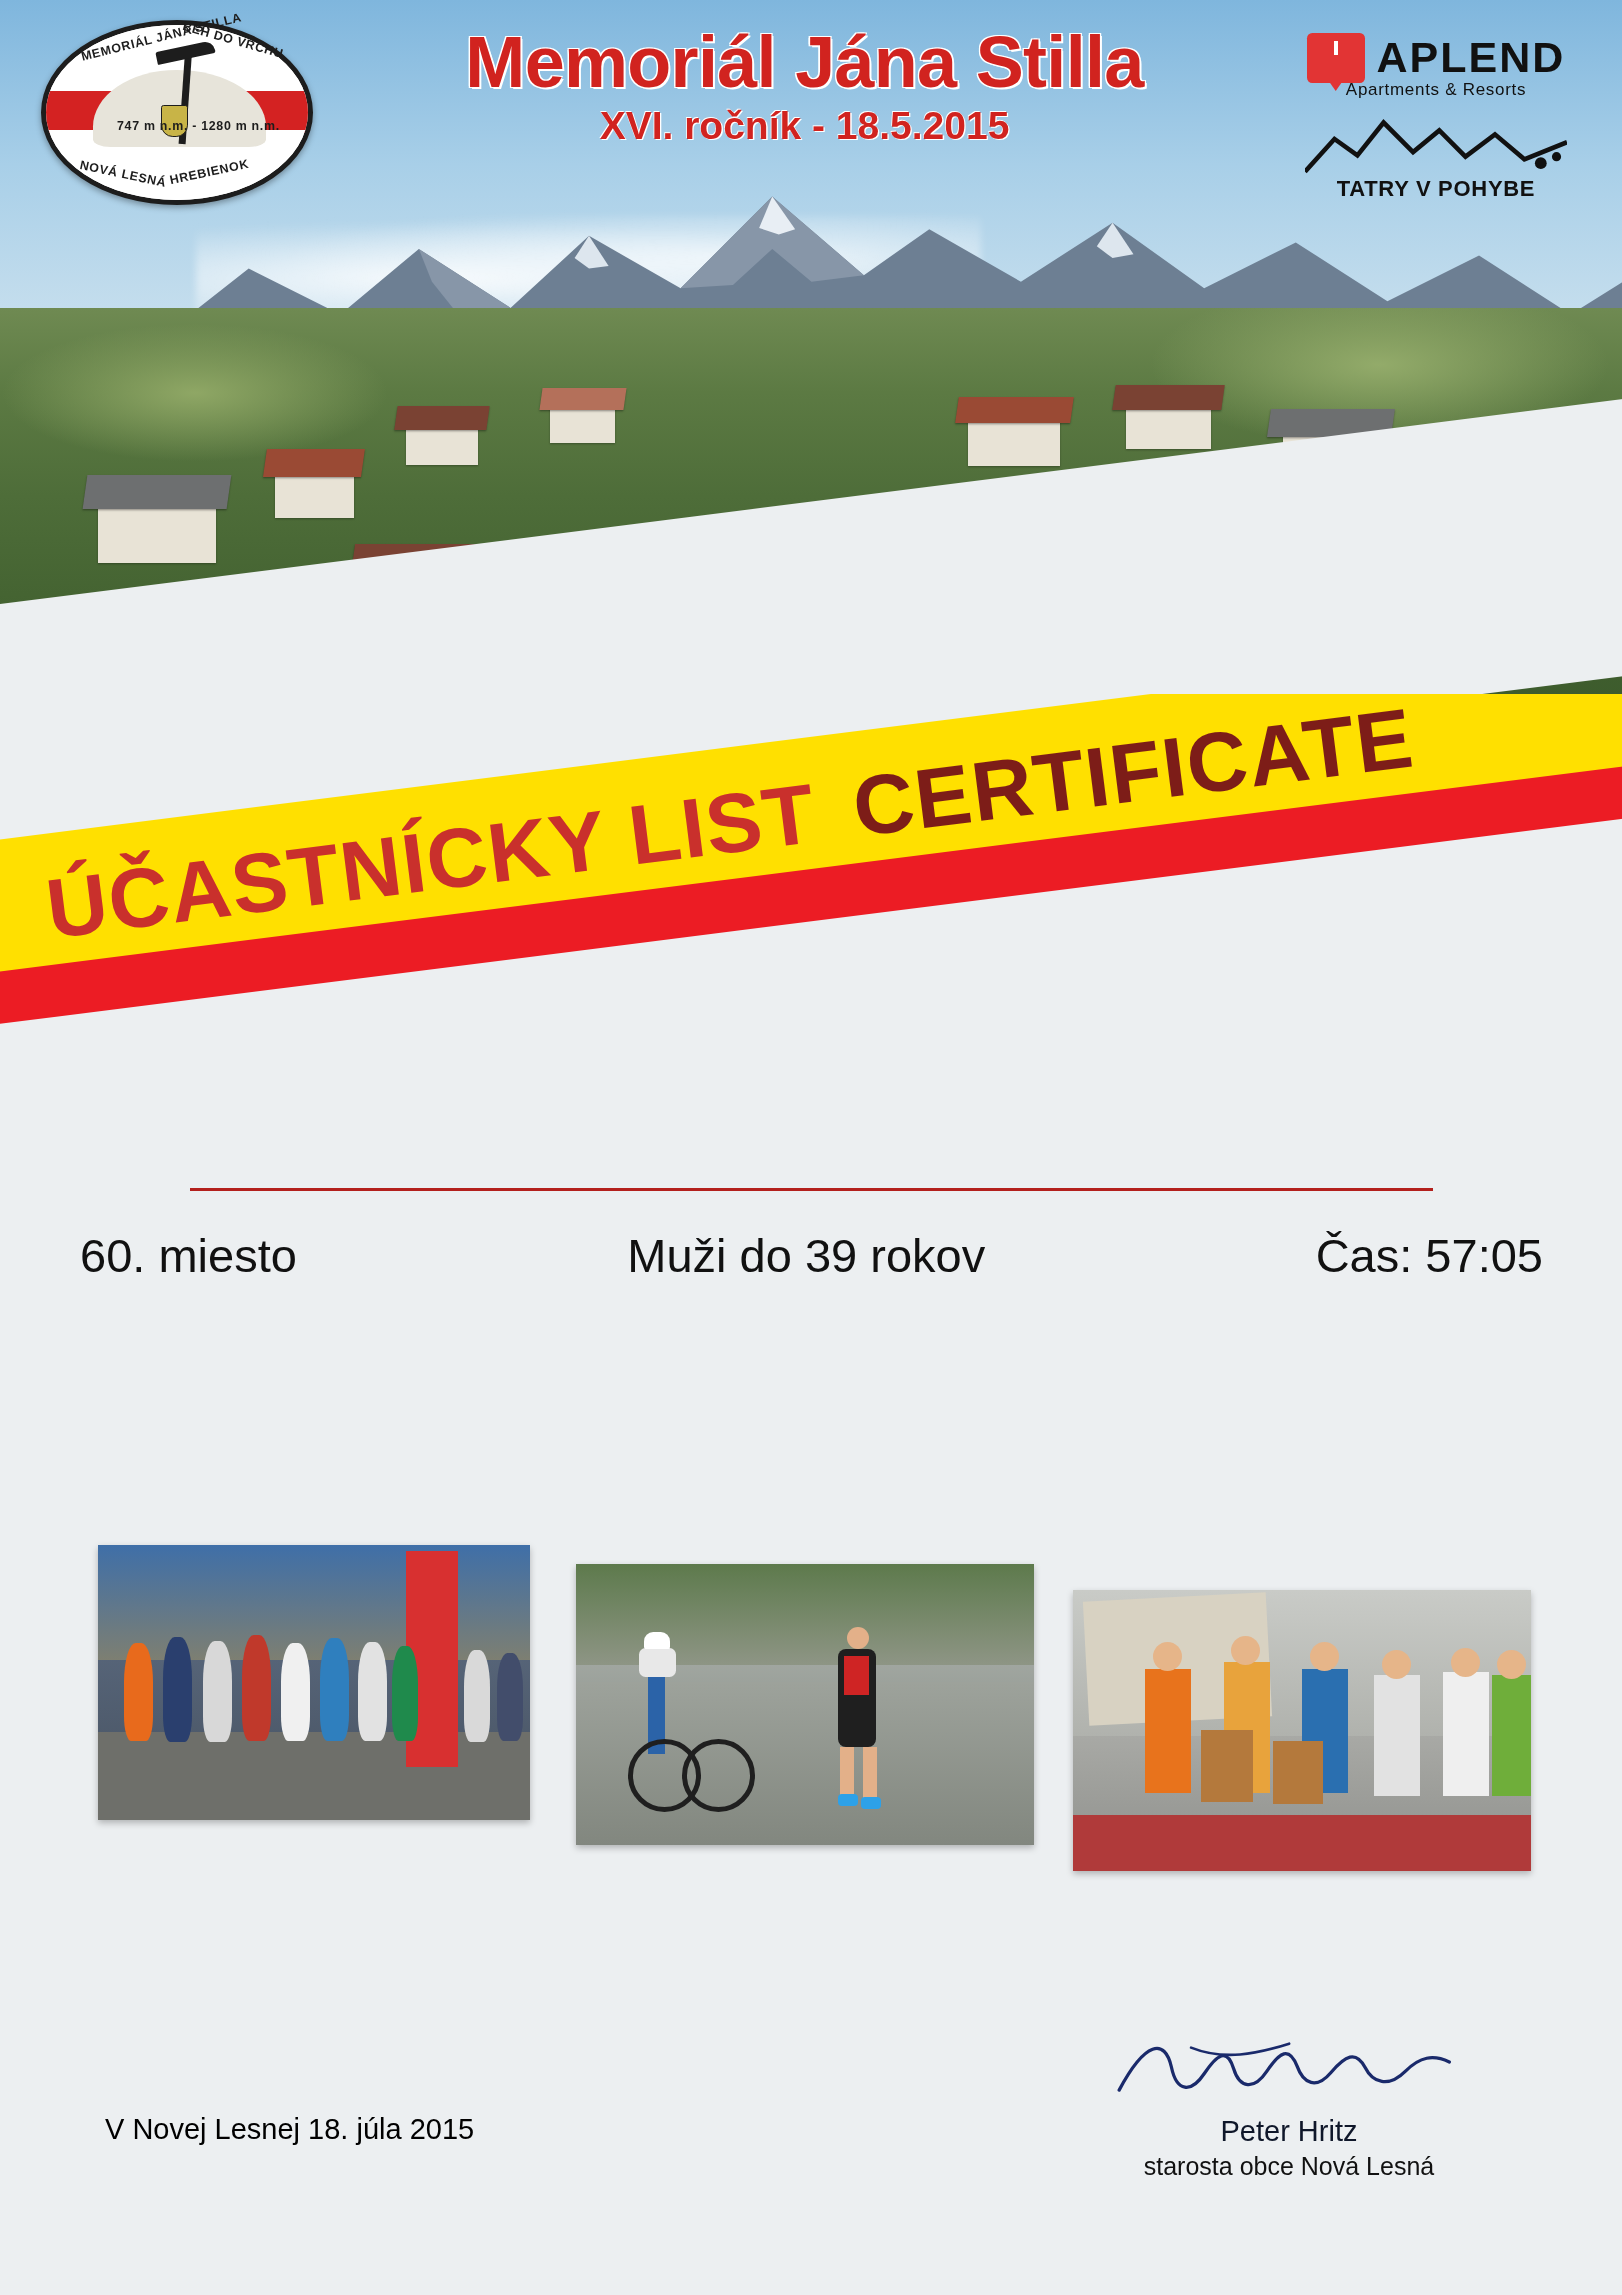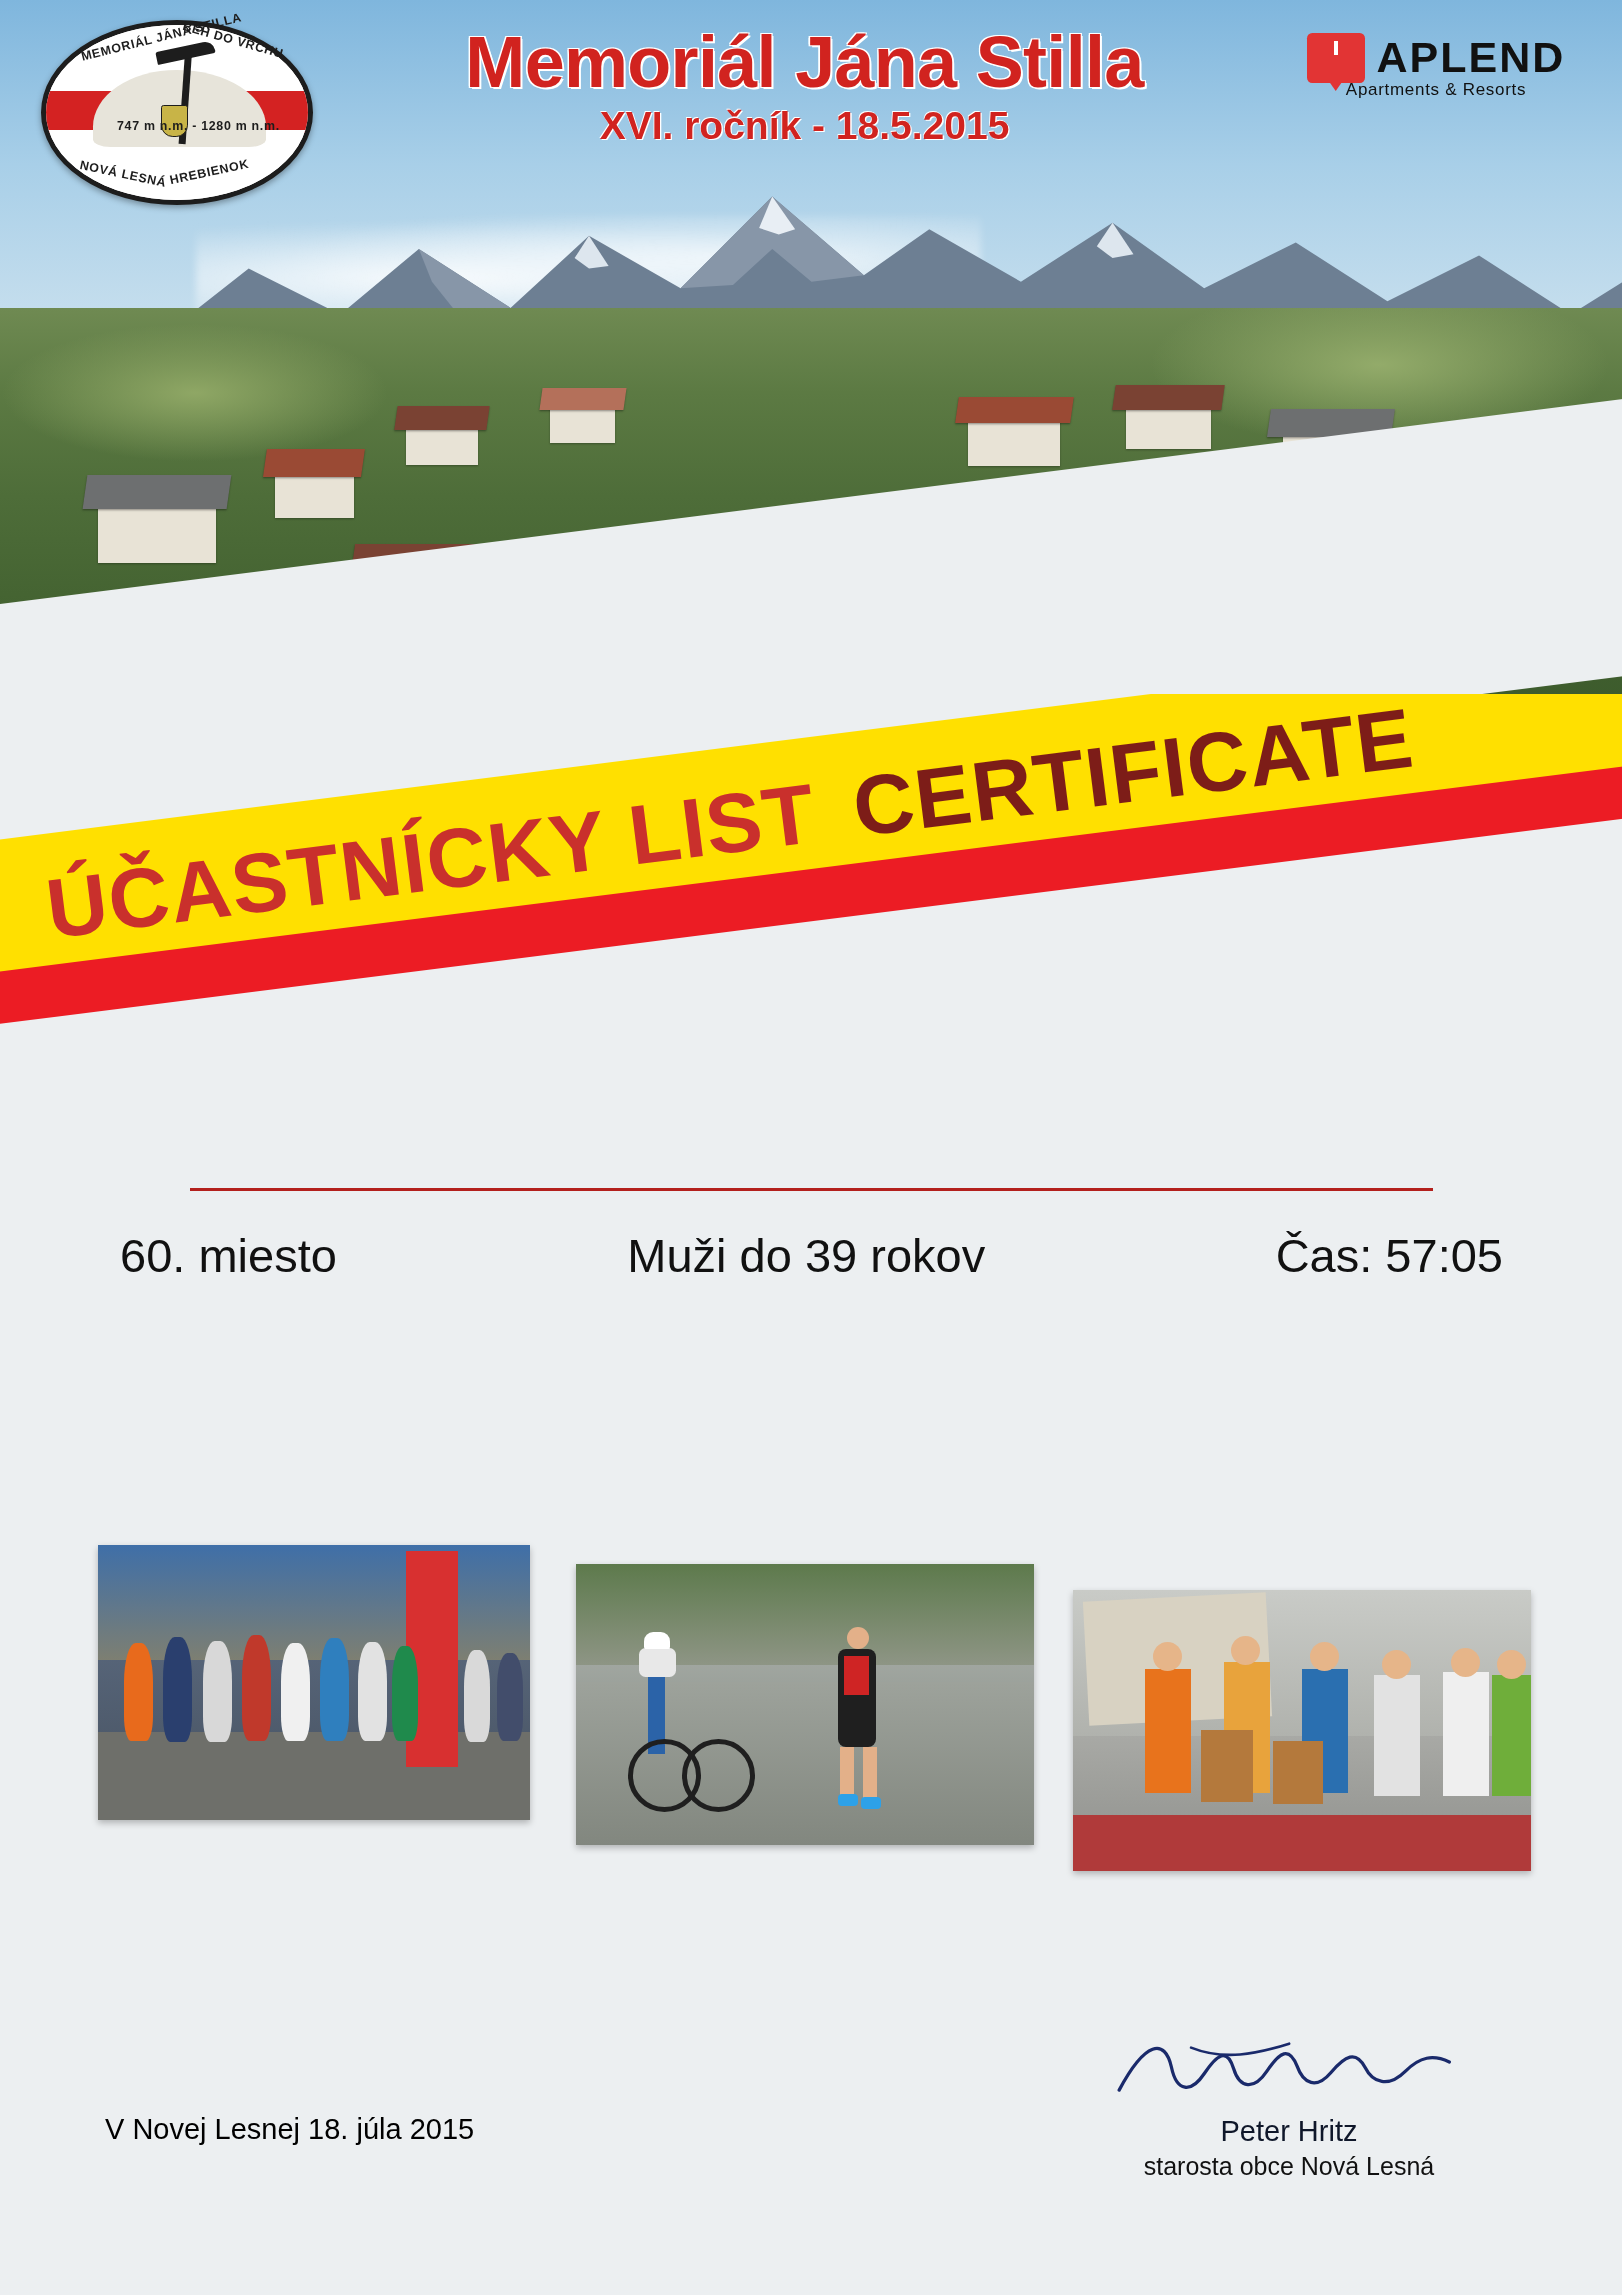--- a/index.html
+++ b/index.html
@@ -345,21 +345,21 @@
   .desc {
     margin-top: 27.5px;
     text-align: center;
     font-size: 34px;
     color: #111111;
   }
   .stats {
     margin-top: 37px;
     display: flex;
     justify-content: space-between;
-    padding: 0 120px;
+    padding: 0 80px;
     font-size: 47px;
     color: #111111;
   }
 
   
   .photos {
     position: absolute;
     left: 0; top: 1525px;
     width: 1623px;
     height: 406px;
@@ -524,20 +524,28 @@
   </div>
 
   <div class="logo-right">
     <div class="aplend-row">
       <div class="aplend-mark"></div>
       <div>
         <div class="aplend-name">APLEND</div>
       </div>
     </div>
     <div class="aplend-tag">Apartments &amp; Resorts</div>
+    <div class="tatry-logo">
+      <svg class="tatry-peaks" viewBox="0 0 400 90" preserveAspectRatio="none">
+        <polyline points="0,85 45,35 80,60 120,10 165,55 205,22 245,62 290,28 335,66 400,40" fill="none" stroke="#111111" stroke-width="7"></polyline>
+        <circle cx="360" cy="72" r="9" fill="#111111"></circle>
+        <circle cx="384" cy="62" r="7" fill="#111111"></circle>
+      </svg>
+      <div class="tatry-text">TATRY V POHYBE</div>
+    </div>
   </div>
 
   <div class="banner-wrap">
     <div class="band-red"></div>
     <div class="band-yellow"></div>
     <div class="band-text">
       <div class="sk">ÚČASTNÍCKY LIST</div>
       <div class="en">CERTIFICATE</div>
     </div>
   </div>

